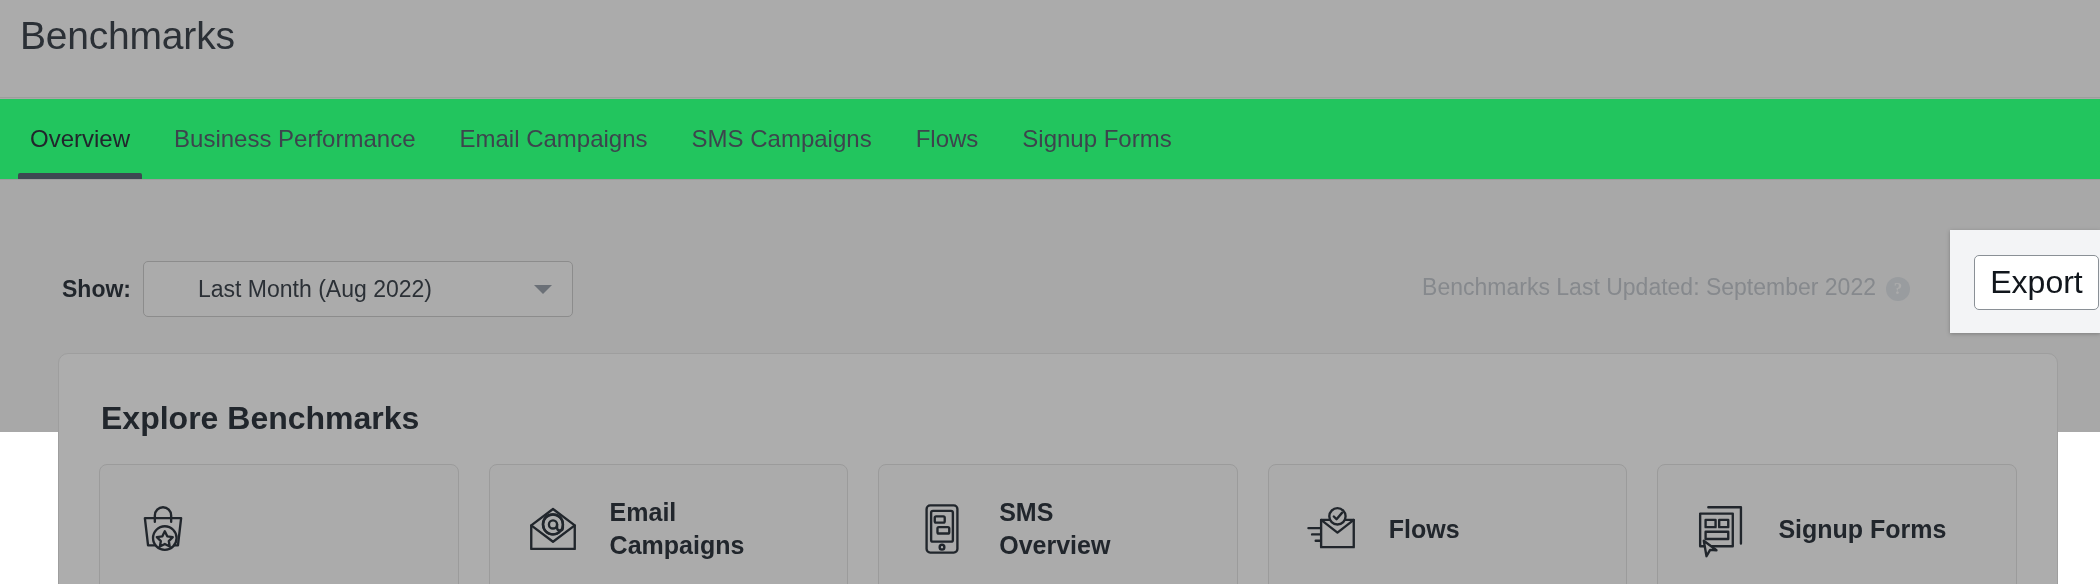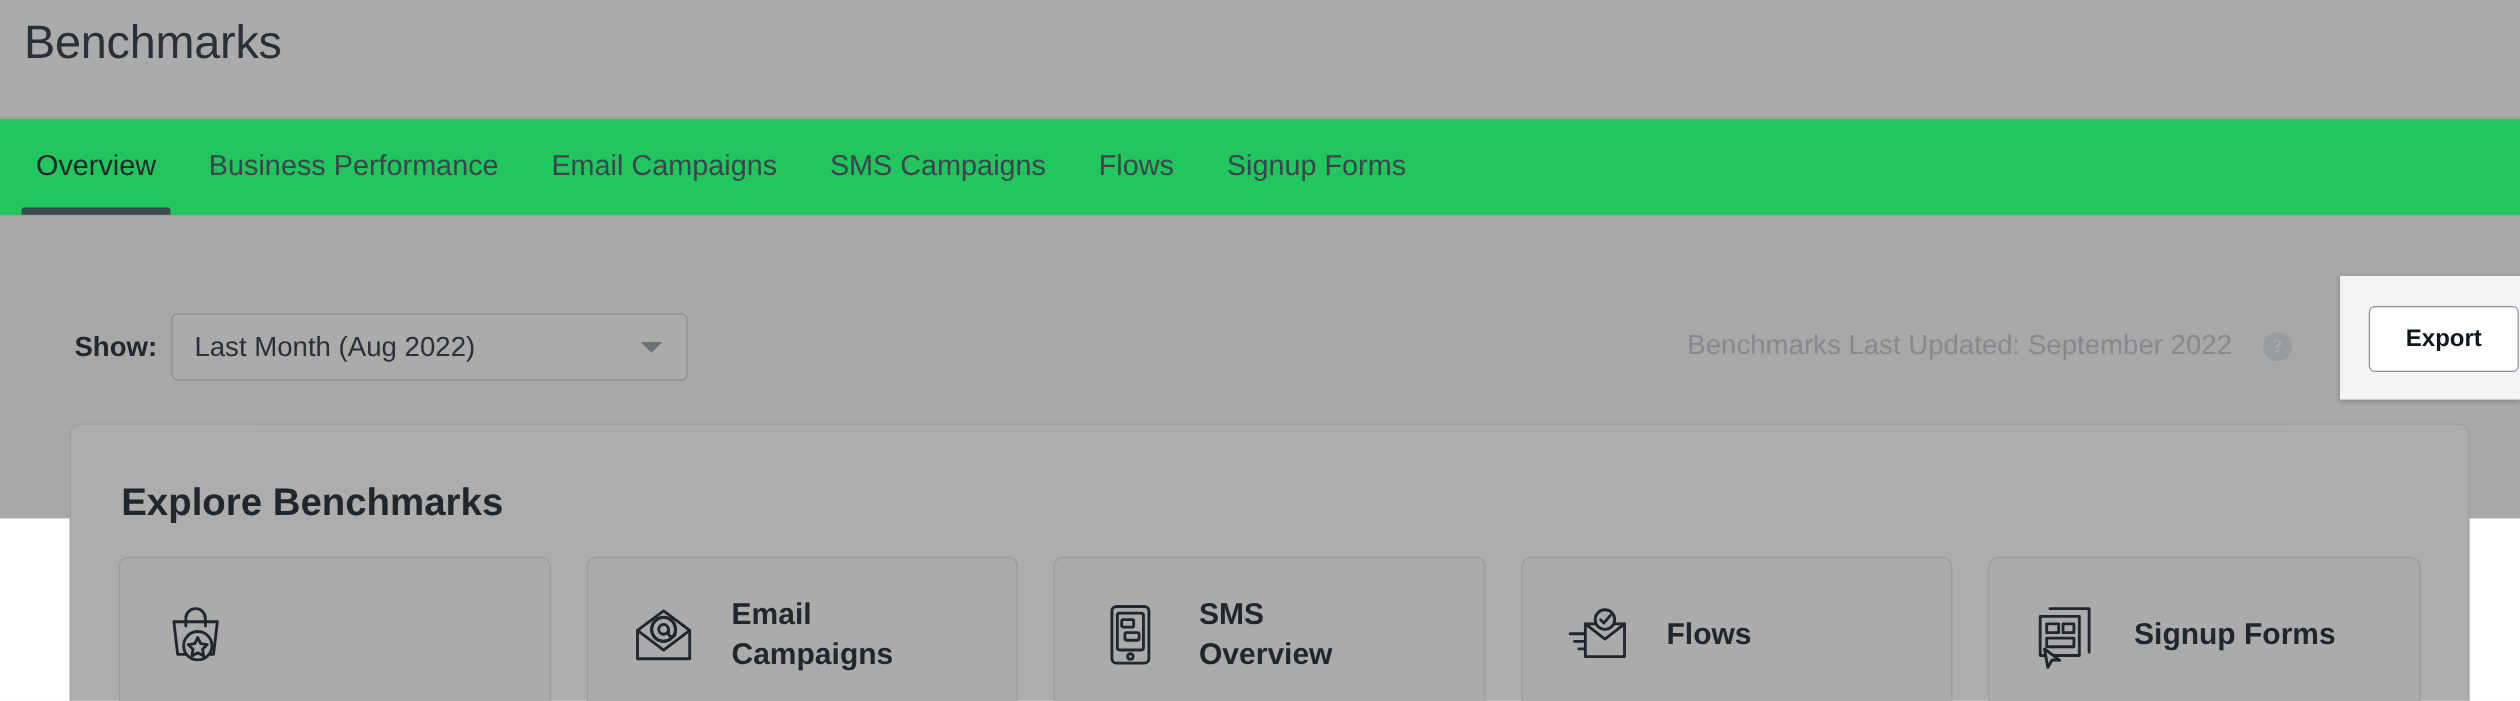--- a/index.html
+++ b/index.html
@@ -103,39 +103,40 @@
     background: #ababab;
     display: flex;
     align-items: center;
     padding: 0 18px;
     cursor: pointer;
   }
   .date-select .value {
     font-size: 23px;
     color: #2b3036;
     white-space: nowrap;
+    margin-left: 36px;
   }
   .caret {
     position: absolute;
     right: 20px;
     top: 50%;
     margin-top: -4px;
     width: 0; height: 0;
     border-left: 9px solid transparent;
     border-right: 9px solid transparent;
     border-top: 9px solid #6b7077;
   }
 
   .updated-group {
     position: absolute;
     right: 190px;
     top: 93px;
     display: flex;
     align-items: flex-end;
-    gap: 26px;
+    gap: 10px;
   }
   .updated-text {
     font-size: 23px;
     color: #86898d;
     white-space: nowrap;
   }
   .help-icon {
     width: 24px; height: 24px;
     border-radius: 50%;
     background: #999c9f;
@@ -166,22 +167,22 @@
     height: 55px;
     background: #ffffff;
     border: 1px solid #8a9096;
     border-radius: 5px;
     display: flex;
     align-items: center;
     justify-content: center;
     cursor: pointer;
   }
   .export-button span {
-    font-size: 20px;
-    font-weight: bold;
+    font-size: 32px;
+    font-weight: normal;
     color: #11161c;
     white-space: nowrap;
   }
 
   
   .content-card {
     position: absolute;
     left: 58px;
     top: 353px;
     width: 2000px;

